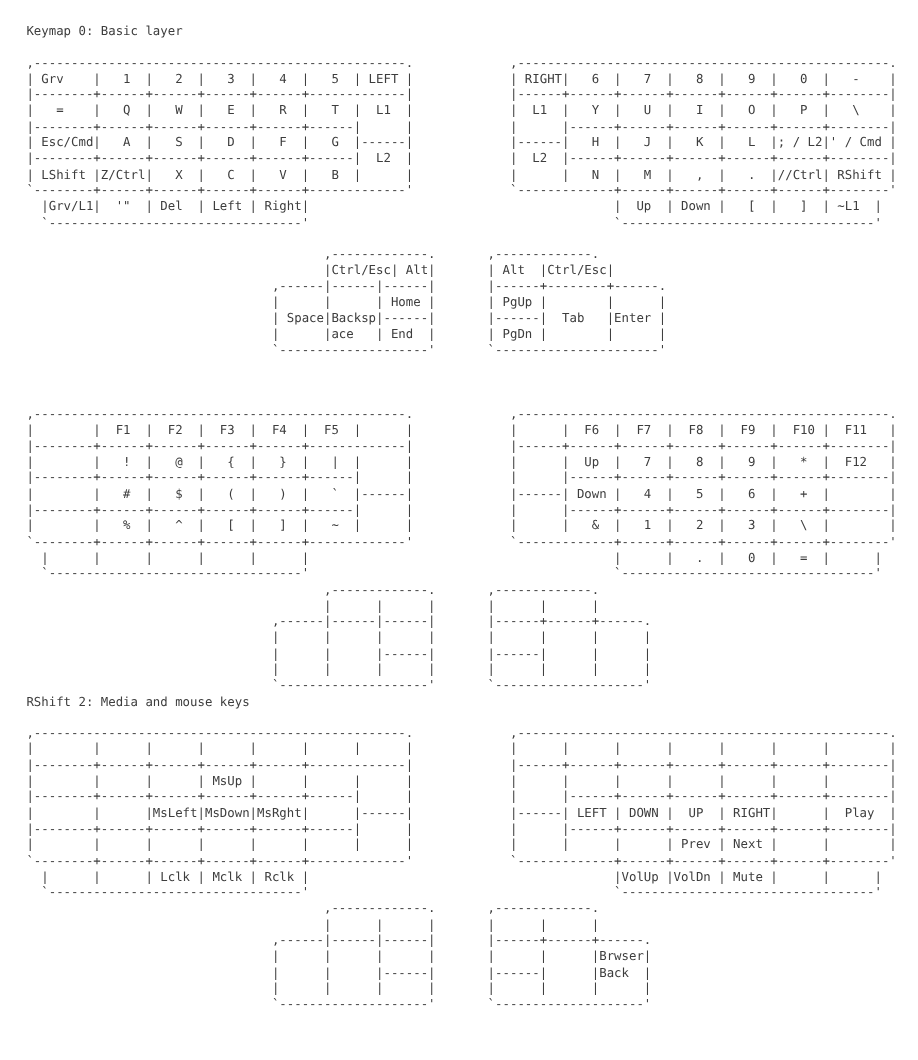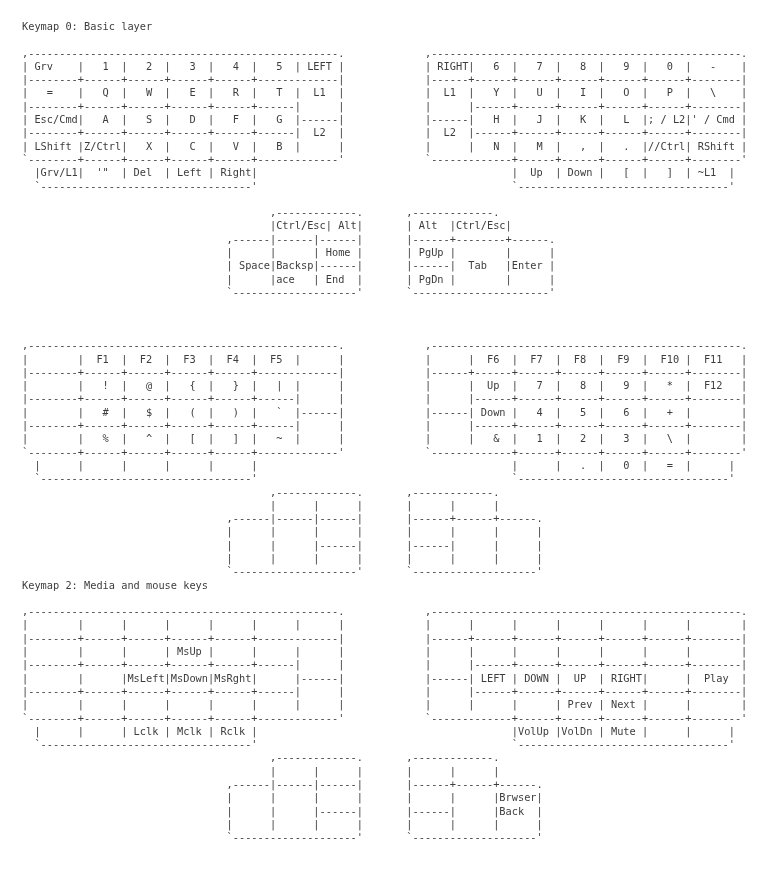--- a/index.html
+++ b/index.html
@@ -75,21 +75,21 @@
                                         ,-------------.       ,-------------.
                                         |      |      |       |      |      |
                                  ,------|------|------|       |------+------+------.
                                  |      |      |      |       |      |      |      |
                                  |      |      |------|       |------|      |      |
                                  |      |      |      |       |      |      |      |
                                  `--------------------'       `--------------------'</pre>
   </section>
 
   <section class="keymap-section">
-    <div class="section-title">Keymap 2: Media and mouse keys</div>
+    <div class="section-title">RShift 2: Media and mouse keys</div>
     <pre class="ascii-art">,--------------------------------------------------.             ,--------------------------------------------------.
 |        |      |      |      |      |      |      |             |      |      |      |      |      |      |        |
 |--------+------+------+------+------+-------------|             |------+------+------+------+------+------+--------|
 |        |      |      | MsUp |      |      |      |             |      |      |      |      |      |      |        |
 |--------+------+------+------+------+------|      |             |      |------+------+------+------+------+--------|
 |        |      |MsLeft|MsDown|MsRght|      |------|             |------| LEFT | DOWN |  UP  | RIGHT|      |  Play  |
 |--------+------+------+------+------+------|      |             |      |------+------+------+------+------+--------|
 |        |      |      |      |      |      |      |             |      |      |      | Prev | Next |      |        |
 `--------+------+------+------+------+-------------'             `-------------+------+------+------+------+--------'
   |      |      | Lclk | Mclk | Rclk |                                         |VolUp |VolDn | Mute |      |      |

